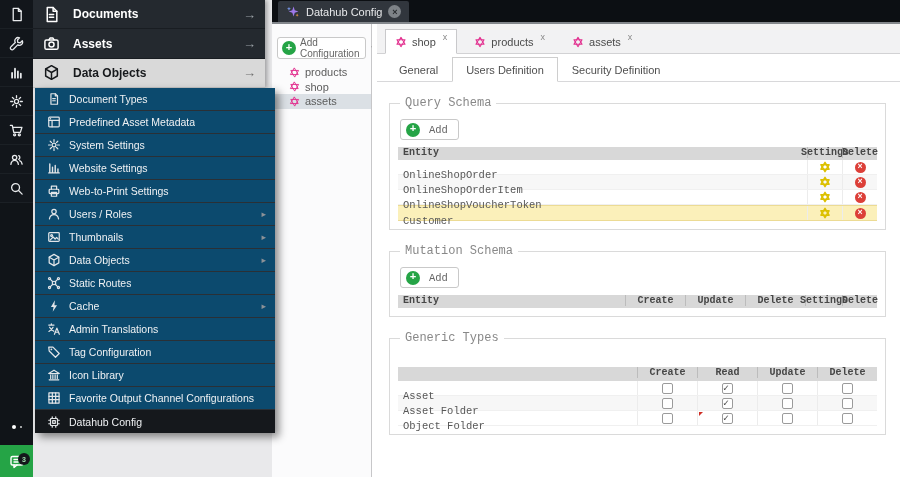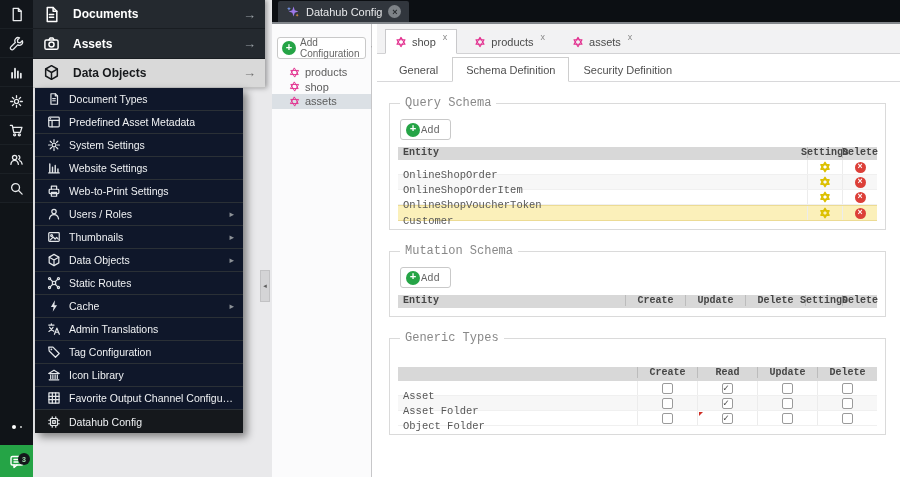--- a/index.html
+++ b/index.html
@@ -28,21 +28,21 @@
   .accordion{position:absolute;left:33px;top:0;width:232px;z-index:20;box-shadow:2px 0 5px rgba(0,0,0,.35);}
   .acc-item{height:29.4px;background:#24292f;border-bottom:1px solid #191d22;display:flex;
     align-items:center;padding:0 9px 0 10px;gap:13px;color:#fff;font-size:12px;font-weight:bold;cursor:pointer;}
   .acc-item .icon{width:17px;height:17px;}
   .acc-arrow{margin-left:auto;color:#9aa0a5;font-size:13px;font-weight:normal;}
   .acc-arrow::after{content:"\2192";}
   .acc-item.active{background:#d9d9d9;color:#17191c;border-bottom:1px solid #c3c3c3;}
   .acc-item.active .acc-arrow{color:#6e6e6e;}
 
   
-  .submenu{position:absolute;left:35px;top:88px;width:208px;z-index:25;background:#0f172a;
+  .submenu{position:absolute;left:35px;top:88px;width:240px;z-index:25;background:#0c4a6e;
     box-shadow:4px 4px 8px rgba(0,0,0,.45);}
   .sm-item{height:23px;display:flex;align-items:center;padding:0 9px 0 12px;gap:8px;
     font-size:10.5px;color:#eff1f3;border-bottom:1px solid #2a3036;cursor:pointer;white-space:nowrap;}
   .sm-item:last-child{border-bottom:none;}
   .sm-item .icon{width:14px;height:14px;color:#e2e5e8;}
   .sm-label{overflow:hidden;text-overflow:ellipsis;}
   .sm-chev{margin-left:auto;color:#8d9297;font-size:9px;}
   .sm-item.sel{background:#15181c;}
 
   
@@ -94,21 +94,21 @@
 
   .sub-tabbar{height:28px;flex:none;background:#fff;border-bottom:1px solid #d8d8da;
     display:flex;align-items:flex-end;padding-left:8px;}
   .sub-tab{height:25px;padding:0 13px;display:flex;align-items:center;font-size:11px;
     color:#4f4f4f;margin-bottom:-1px;border:1px solid transparent;cursor:pointer;}
   .sub-tab.active{background:#fff;border:1px solid #cecece;border-bottom-color:#fff;}
 
   .content{flex:1;padding:0 12px 0 12px;overflow:hidden;background:#fff;}
   fieldset{border:1px solid #dadada;margin:14px 2px 0 0;padding:2px 6px 8px 6px;font-family:Liberation Mono, monospace;}
   fieldset legend{font-size:12px;color:#888;padding:0 5px;margin-left:4px;}
-  .add-btn{display:inline-flex;align-items:center;gap:1px;height:21px;padding:0 10px 0 5px;
+  .add-btn{display:inline-flex;align-items:center;gap:9px;height:21px;padding:0 10px 0 5px;
     border:1px solid #c9c9c9;border-radius:3px;background:#fff;color:#666;font-size:10.5px;
     margin:7px 0 7px 4px;cursor:pointer;}
 
   .tbl{margin:0 2px;font-size:10.5px;}
   .t-head{display:flex;background:#d8d8d8;height:13px;align-items:flex-start;
     font-size:10px;font-weight:bold;color:#474747;}
   .th{display:flex;align-items:center;padding:0 5px;}
   .th.cc{justify-content:center;border-left:1px solid #bcbcbc;padding:0 2px;}
   .t-row{display:flex;height:15px;align-items:stretch;border-bottom:1px solid #f0f0f0;color:#585858;background:#fff;}
   .t-row.alt{background:#f7f7f7;}
@@ -479,21 +479,21 @@
             <span>assets</span>
             <span class="tab-x"></span>
           </div>
         </div>
 
         <div class="sub-tabbar">
           <div class="sub-tab">
               <span>General</span>
             </div>
           <div class="sub-tab active">
-              <span>Schema Definition</span>
+              <span>Users Definition</span>
             </div>
           <div class="sub-tab">
               <span>Security Definition</span>
             </div>
         </div>
 
         <div class="content">
 
           <fieldset>
             <legend>Query Schema</legend>

